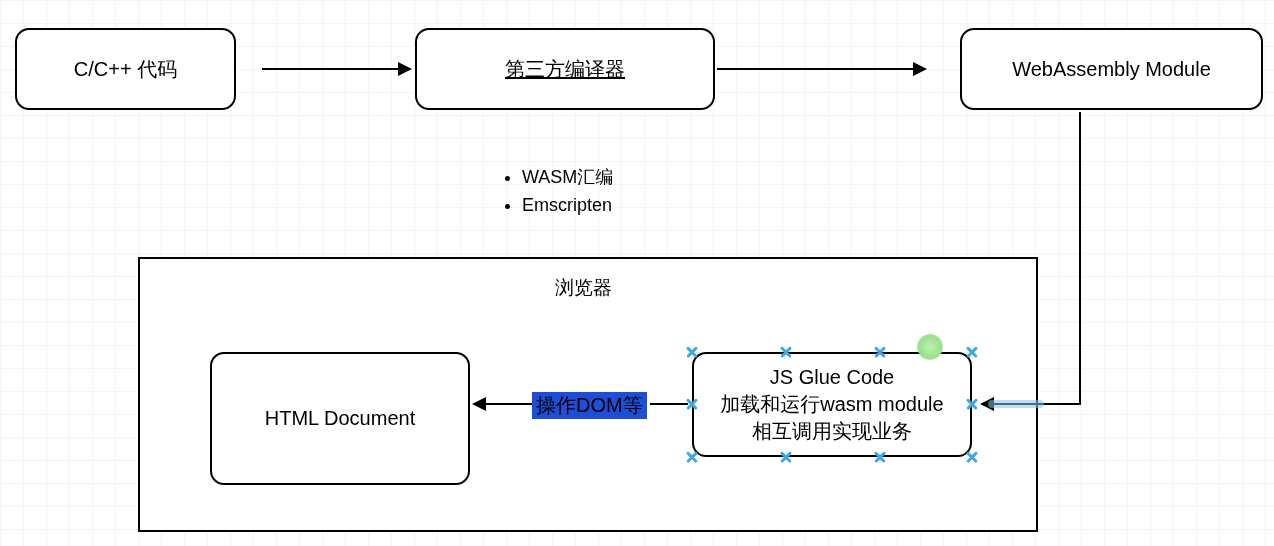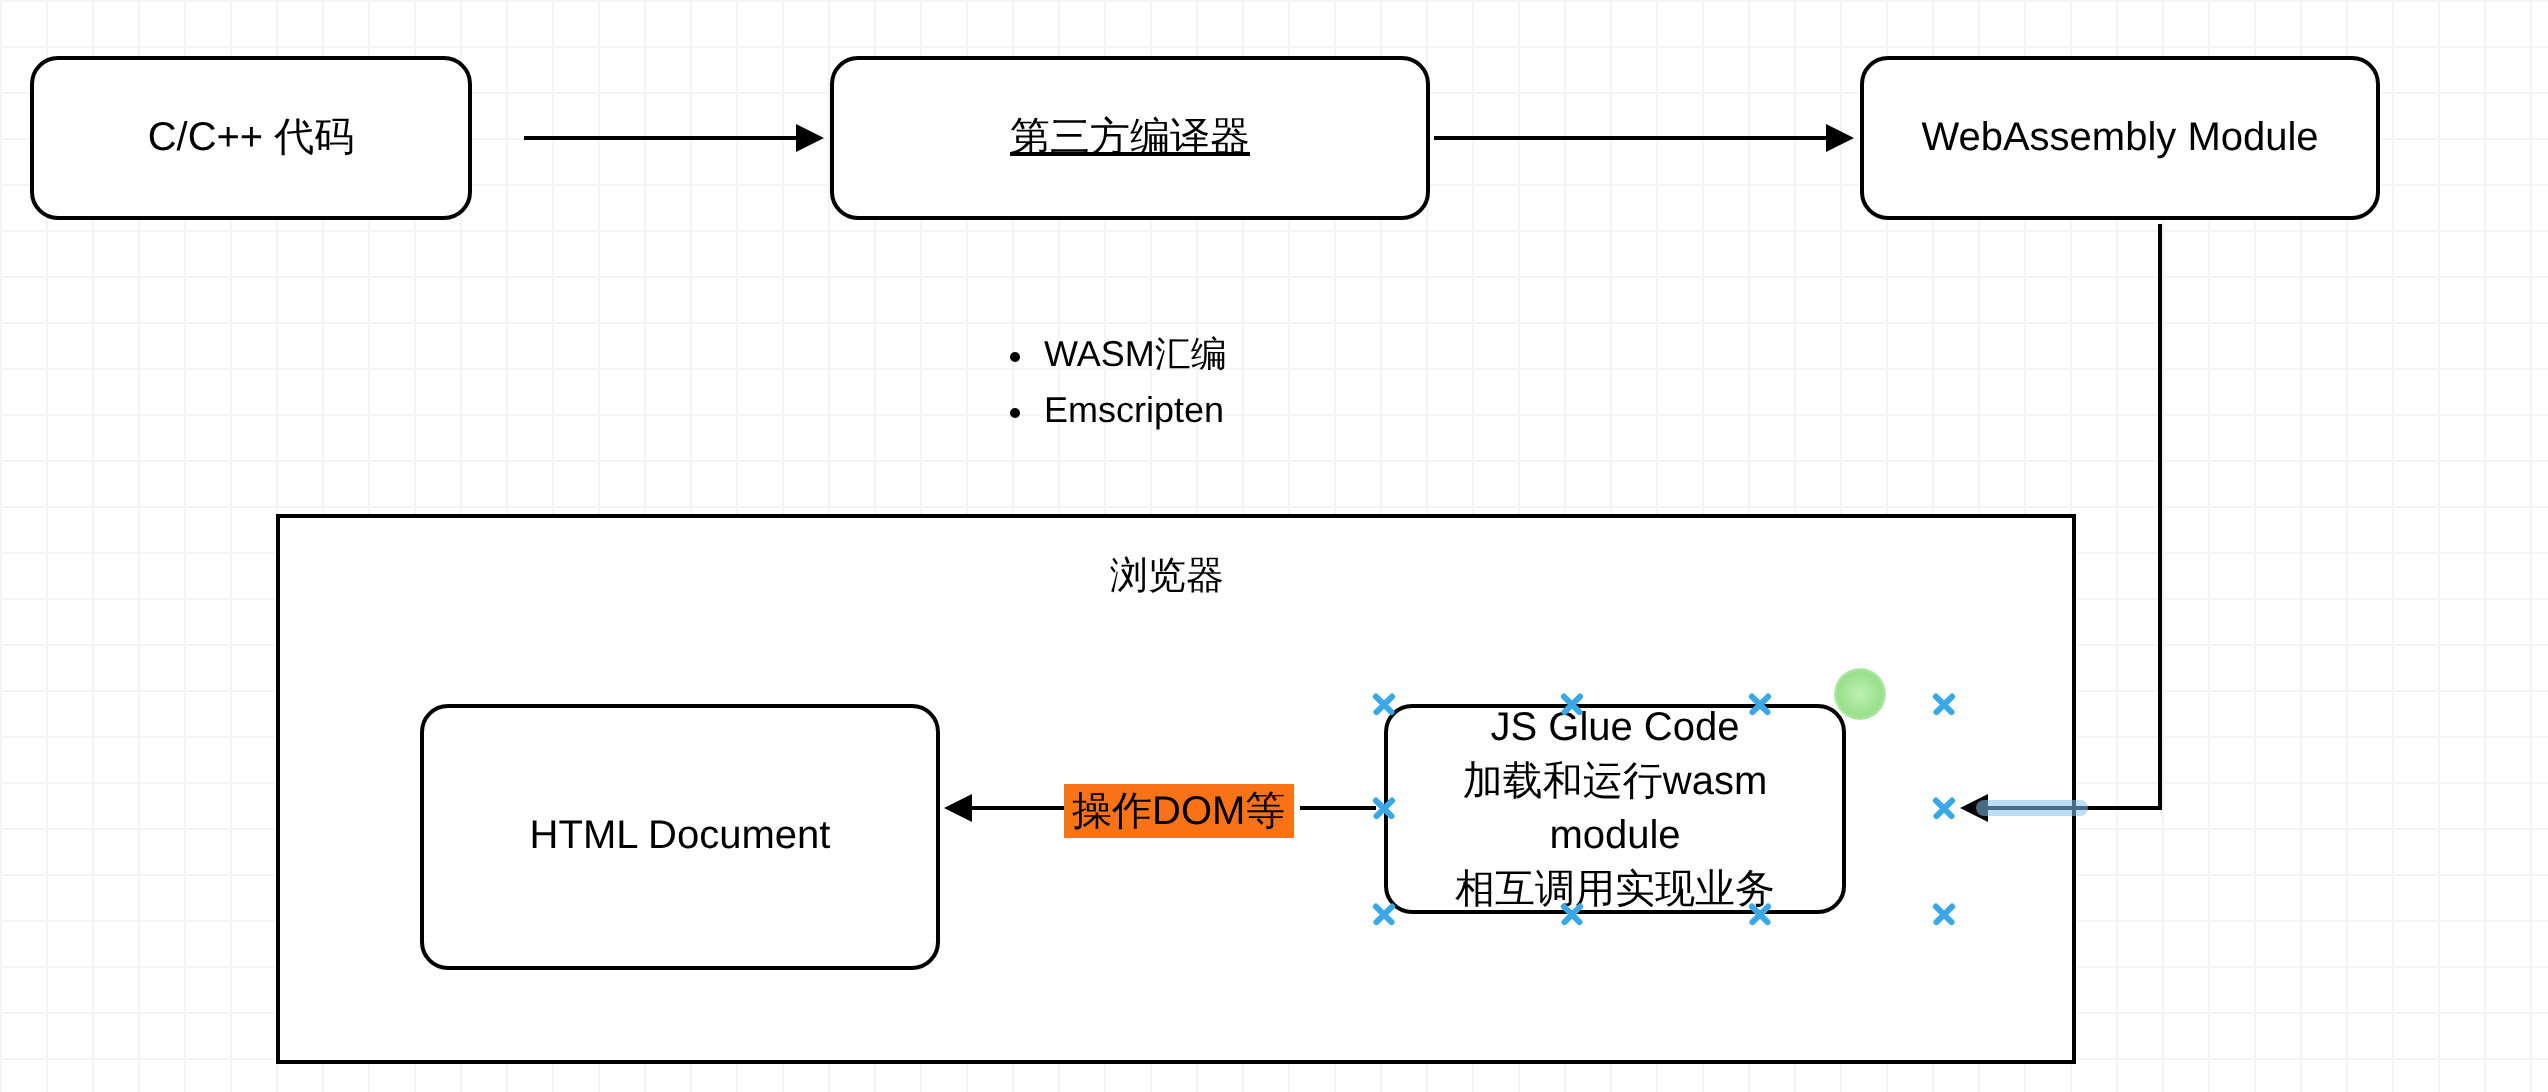--- a/index.html
+++ b/index.html
@@ -59,21 +59,21 @@
     border-left: 14px solid #000;
   }
   .arrow-head-l {
     border-top: 7px solid transparent;
     border-bottom: 7px solid transparent;
     border-right: 14px solid #000;
   }
   .edge-label {
     position: absolute;
     font-size: 20px;
-    background: #f97316;
+    background: #1d4ed8;
     padding: 0 4px;
   }
   .sel-x {
     position: absolute;
     width: 14px; height: 14px;
     transform: translate(-50%, -50%);
   }
   .sel-x::before, .sel-x::after {
     content: "";
     position: absolute;
@@ -102,21 +102,21 @@
 <body>
 
 <div class="node" style="left:15px; top:28px; width:221px; height:82px;">
   <span>C/C++ 代码</span>
 </div>
 
 <div class="node" style="left:415px; top:28px; width:300px; height:82px;text-decoration:underline;">
   <span>第三方编译器</span>
 </div>
 
-<div class="node" style="left:930px; top:28px; width:260px; height:82px;">
+<div class="node" style="left:960px; top:28px; width:303px; height:82px;">
   <span>WebAssembly Module</span>
 </div>
 
 <div class="bullets" style="left:500px; top:132px;">
   <ul>
     <li>WASM汇编</li>
     <li>Emscripten</li>
   </ul>
 </div>
 
@@ -126,21 +126,21 @@
 <div class="arrow h" style="left:717px; top:68px; width:198px;"></div>
 <div class="arrow-head-r" style="left:913px; top:62px;"></div>
 
 <div class="container-box" style="left:138px; top:257px; width:900px; height:275px;"></div>
 <div class="container-title" style="left:555px; top:275px;">浏览器</div>
 
 <div class="node" style="left:210px; top:352px; width:260px; height:133px;">
   <span>HTML Document</span>
 </div>
 
-<div class="node" style="left:692px; top:352px; width:231px; height:105px;">
+<div class="node" style="left:692px; top:352px; width:280px; height:105px;">
   <span>JS Glue Code</span>
   <span>加载和运行wasm module</span>
   <span>相互调用实现业务</span>
 </div>
 
 <div class="sel-x" style="left:692px; top:352px;"></div>
 <div class="sel-x" style="left:972px; top:352px;"></div>
 <div class="sel-x" style="left:692px; top:457px;"></div>
 <div class="sel-x" style="left:972px; top:457px;"></div>
 <div class="sel-x" style="left:786px; top:352px;"></div>

